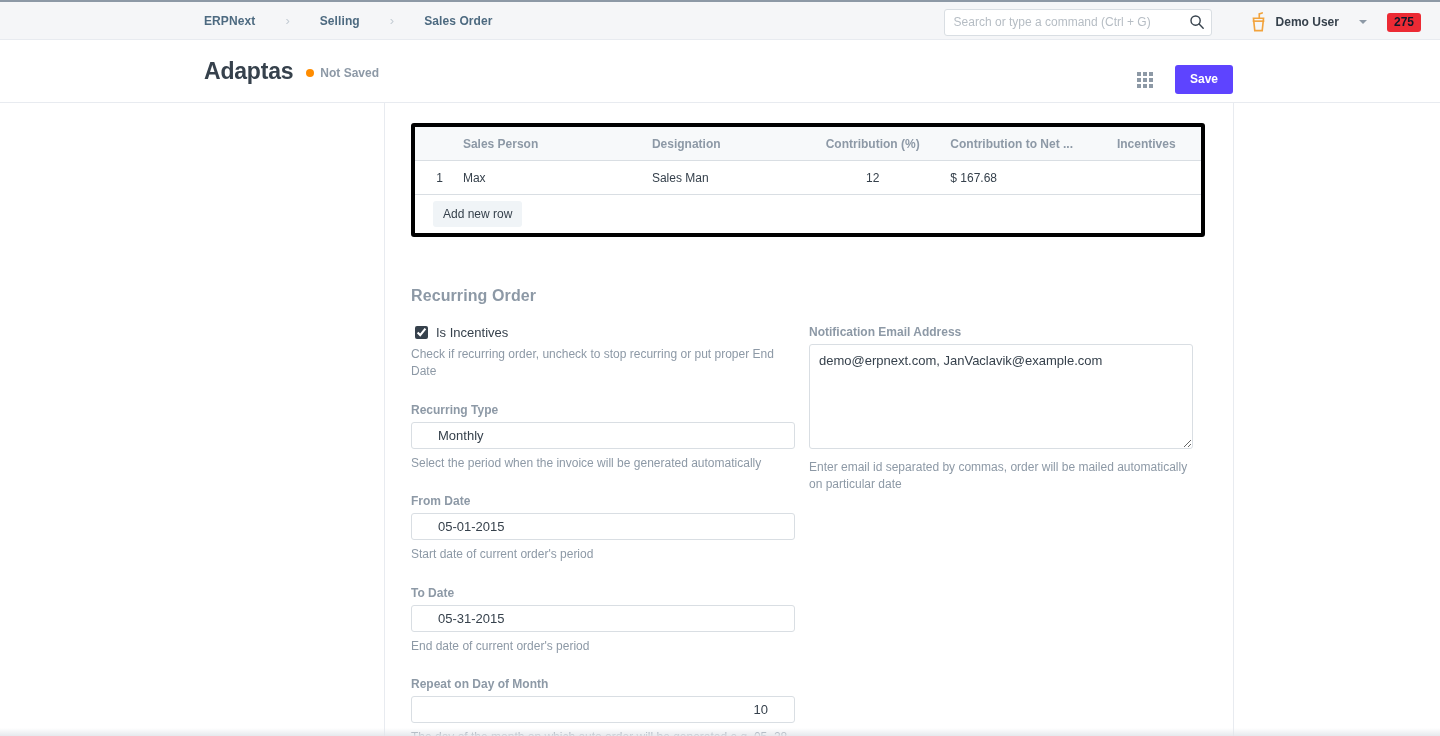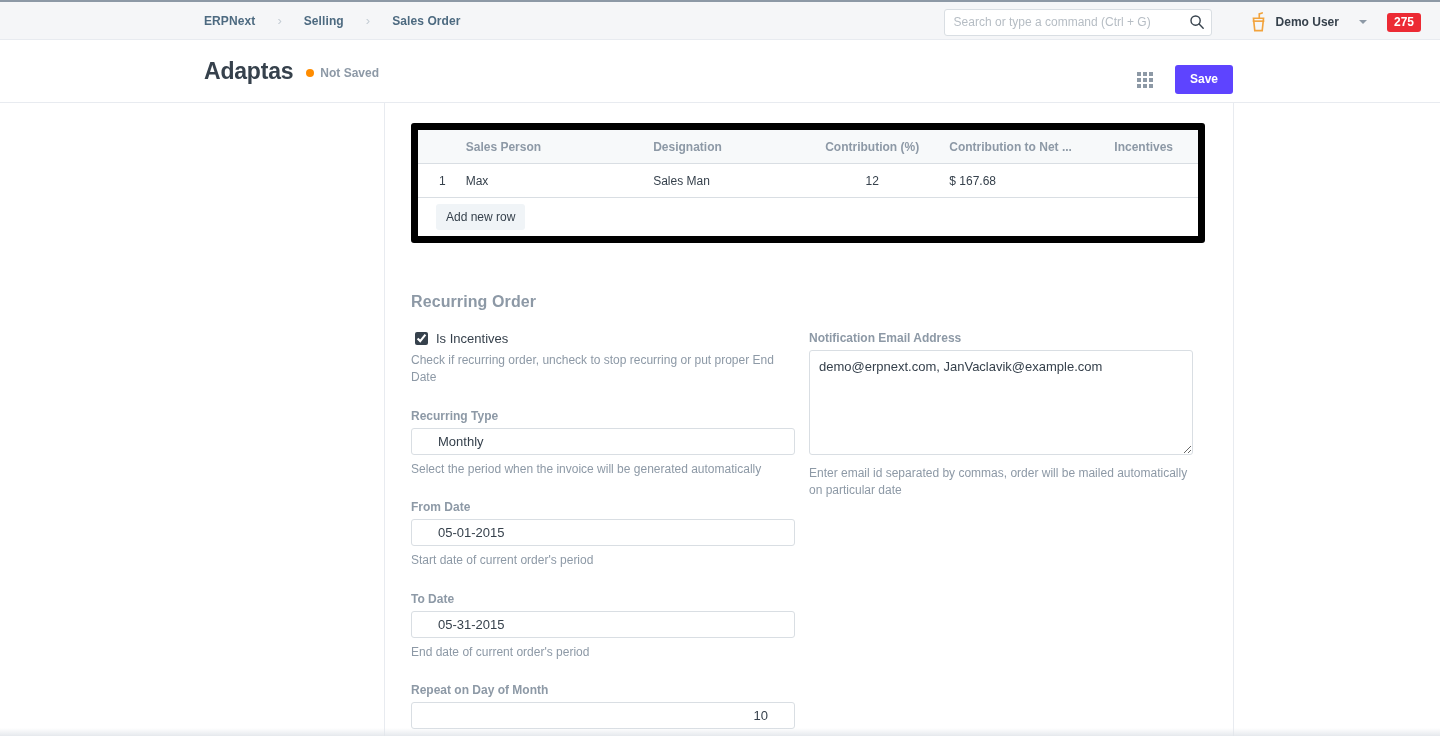--- a/index.html
+++ b/index.html
@@ -19,21 +19,21 @@
     background: #f5f6f8;
     border-top: 2px solid #8d99a6;
     border-bottom: 1px solid #e8ebf0;
     display: flex;
     align-items: center;
   }
   .breadcrumb {
     display: flex;
     align-items: center;
     margin-left: 204px;
-    gap: 8px;
+    gap: 16px;
   }
   .crumb {
     font-size: 12px;
     font-weight: bold;
     color: #4d6a80;
     letter-spacing: .1px;
     white-space: nowrap;
   }
   .crumb-sep {
     color: #c4ccd4;
@@ -84,21 +84,21 @@
   .caret {
     width: 0; height: 0;
     border-left: 4px solid transparent;
     border-right: 4px solid transparent;
     border-top: 4px solid #8d99a6;
     display: inline-block;
     margin-right: 20px;
   }
   .badge {
     background: #ec2a34;
-    color: #ffffff;
+    color: #0f172a;
     font-size: 12px;
     font-weight: bold;
     border-radius: 3px;
     padding: 3px 7px 4px;
     margin-right: 19px;
     line-height: 1;
   }
 
   
   .page-head {
@@ -185,21 +185,21 @@
     position: absolute;
     left: 0; right: 0; bottom: 0;
     height: 8px;
     background: linear-gradient(to bottom, rgba(240,242,245,0), rgba(225,229,234,0.85));
     pointer-events: none;
   }
 
   
   .grid-table {
     margin-top: 20px;
-    border: 7px solid #000000;
+    border: 4px solid #000000;
     border-radius: 3px;
     width: 794px;
     background: #fff;
   }
   .grid-row {
     display: flex;
     align-items: center;
     min-height: 34px;
     border-bottom: 1px solid #d9dee3;
   }

